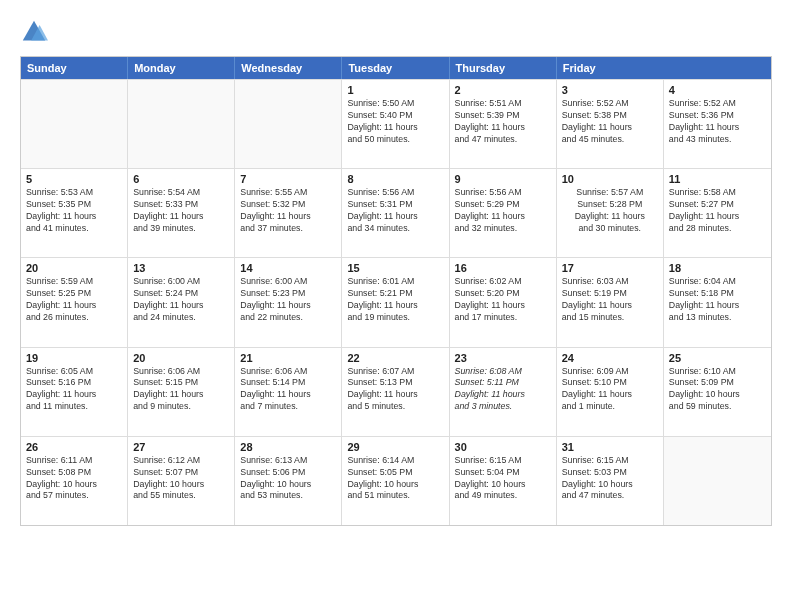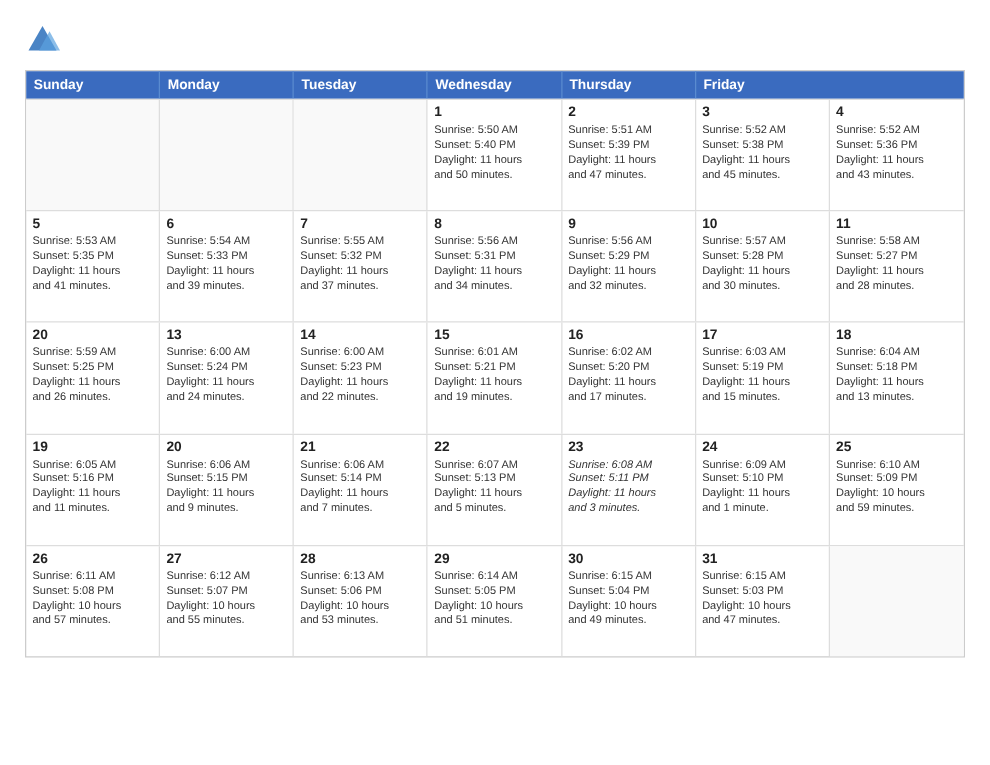--- a/index.html
+++ b/index.html
@@ -131,22 +131,22 @@
     <div class="title-block">
       <div class="month-title"></div>
       <div class="subtitle"></div>
     </div>
   </div>
 
   <div class="calendar">
     <div class="cal-header">
     <div class="cal-header-cell">Sunday</div>
         <div class="cal-header-cell">Monday</div>
+        <div class="cal-header-cell">Wednesday</div>
         <div class="cal-header-cell">Tuesday</div>
-        <div class="cal-header-cell">Wednesday</div>
         <div class="cal-header-cell">Thursday</div>
         <div class="cal-header-cell">Friday</div>
       </div>
     <div class="cal-body">
     <div class="cal-row">
           <div class="cal-cell empty"></div>
           <div class="cal-cell empty"></div>
           <div class="cal-cell empty"></div>
           <div class="cal-cell">
             <div class="day-num">1</div>
@@ -208,21 +208,21 @@
           </div>
           <div class="cal-cell">
             <div class="day-num">9</div>
             <div class="cell-text" style="white-space: pre-line;">Sunrise: 5:56 AM
 Sunset: 5:29 PM
 Daylight: 11 hours
 and 32 minutes.</div>
           </div>
           <div class="cal-cell">
             <div class="day-num">10</div>
-            <div class="cell-text" style="white-space: pre-line;">Sunrise: 5:57 AM
+            <div class="cell-text" style="white-space: pre-line; text-align: center;">Sunrise: 5:57 AM
 Sunset: 5:28 PM
 Daylight: 11 hours
 and 30 minutes.</div>
           </div>
           <div class="cal-cell">
             <div class="day-num">11</div>
             <div class="cell-text" style="white-space: pre-line;">Sunrise: 5:58 AM
 Sunset: 5:27 PM
 Daylight: 11 hours
 and 28 minutes.</div>

